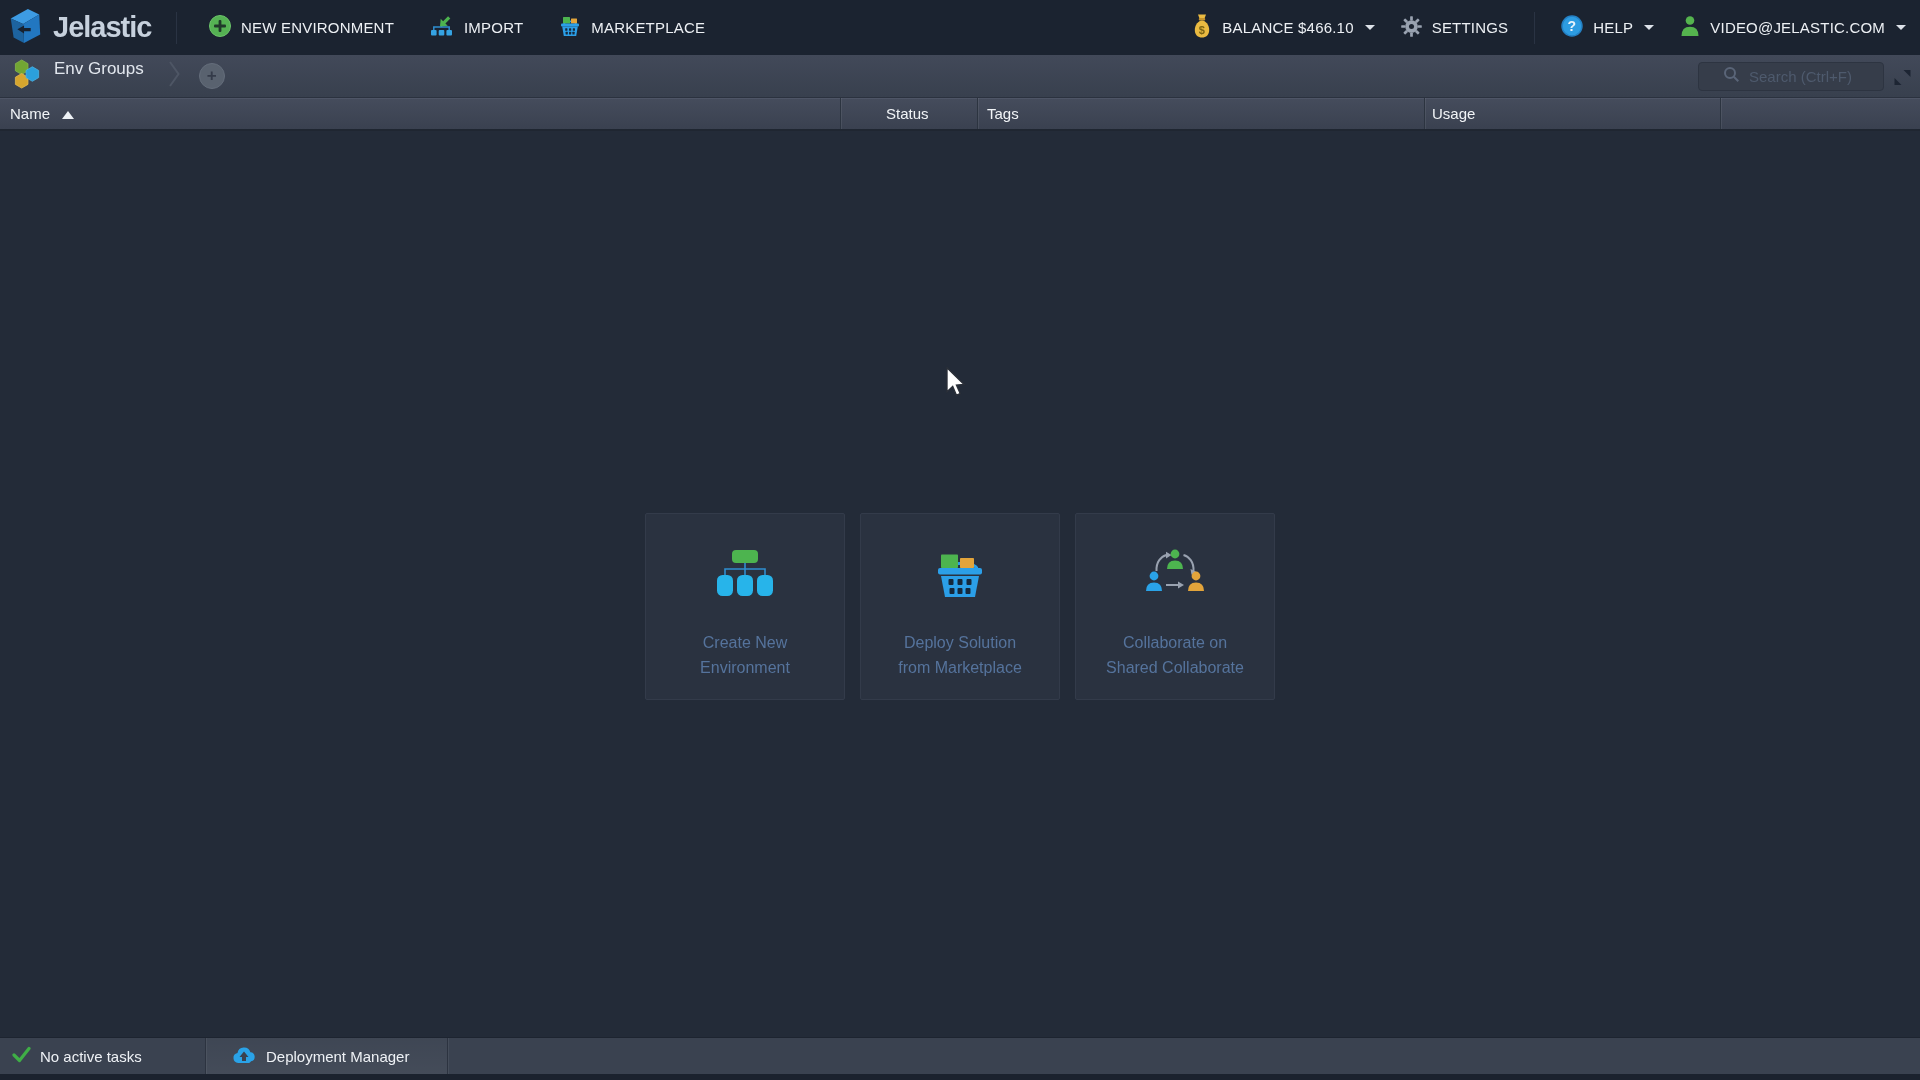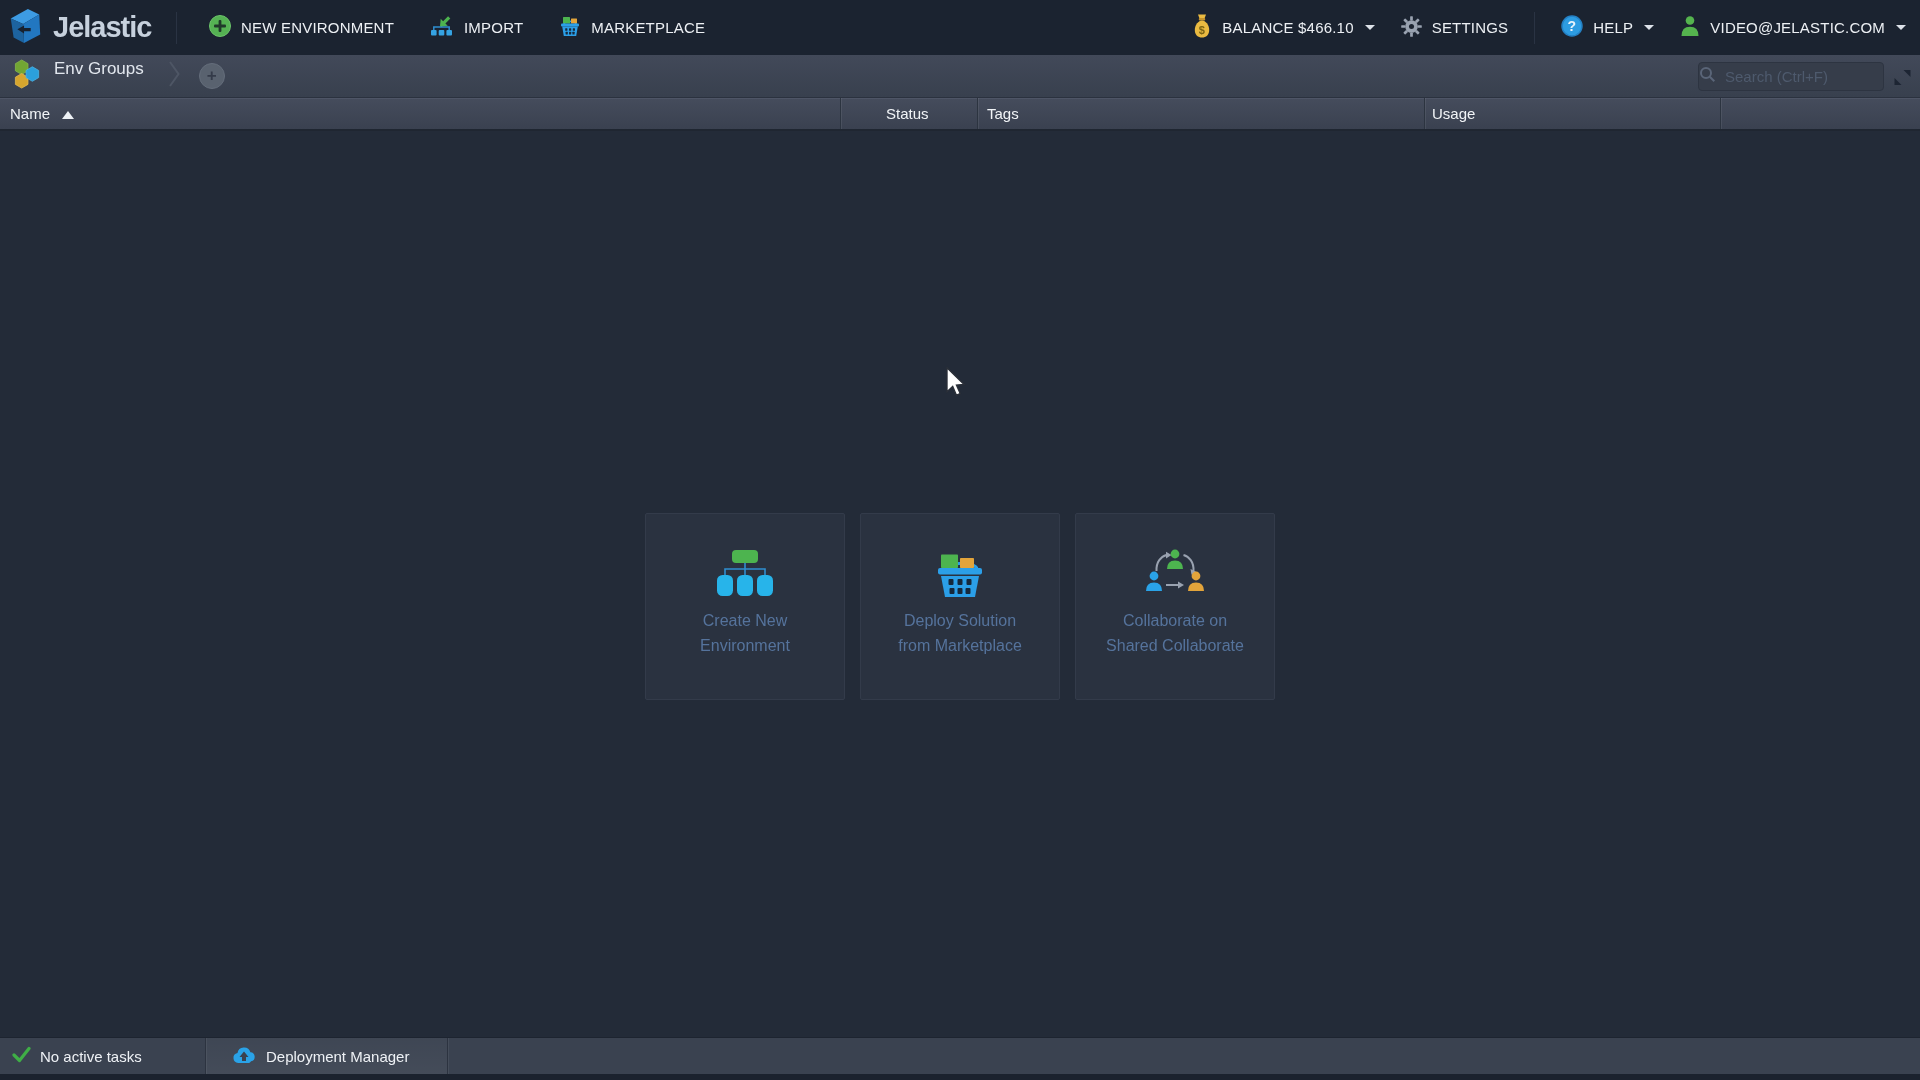--- a/index.html
+++ b/index.html
@@ -40,21 +40,21 @@
   .crumb-chevron { margin-left:24px; }
   .add-btn {
     margin-left:18px; width:26px; height:26px; border-radius:50%;
     background:#59626f; border:1px solid #646d7b; color:#343b49;
     font-size:17px; font-weight:bold; line-height:1;
     display:flex; align-items:center; justify-content:center; cursor:pointer; padding:0 0 2px 0;
   }
   .search-wrap {
     position:absolute; right:36px; top:7px; width:186px; height:29px;
     background:#363d4a; border:1px solid #2d3441; border-radius:4px;
-    display:flex; align-items:center; padding:0 0; gap:7px;
+    display:flex; align-items:center; padding:0 24px; gap:7px;
   }
   .search-input {
     flex:1; min-width:0; background:transparent; border:none; outline:none;
     color:#8d98a8; font-size:15px; font-family:inherit;
   }
   .search-input::placeholder { color:#4e5a6d; }
   .toggle-arrows { position:absolute; right:9px; top:15px; cursor:pointer; }
 
   
   .table-header {
@@ -75,21 +75,21 @@
   .content { position:absolute; top:131px; left:0; right:0; bottom:43px; background:#232b38; }
   .heading { position:absolute; top:332px; left:0; width:100%; text-align:center;
              font-size:31px; font-weight:400; color:#5d7ba1; margin:0; }
   .cards { position:absolute; top:382px; left:0; width:100%;
            display:flex; justify-content:center; gap:15px; }
   .card {
     width:200px; height:187px; background:#2a3240; border:1px solid #333b4a; border-radius:2px;
     display:flex; flex-direction:column; align-items:center; cursor:pointer;
   }
   .card-icon { margin-top:32px; height:56px; display:flex; align-items:center; justify-content:center; }
-  .card-label { margin-top:6px; text-align:center; font-size:16px; line-height:25px; color:#55739c; }
+  .card-label { margin-top:28px; text-align:center; font-size:16px; line-height:25px; color:#55739c; }
   .cursor { position:absolute; left:945px; top:236px; pointer-events:none; }
 
   
   .statusbar {
     position:absolute; left:0; right:0; top:1037px; height:37px;
     background:#3a4250; border-top:1px solid #1d2430;
     color:#eef1f5; font-size:15px;
   }
   .tasks { position:absolute; left:12px; top:0; bottom:0; display:flex; align-items:center; gap:9px; }
   .deployment {

